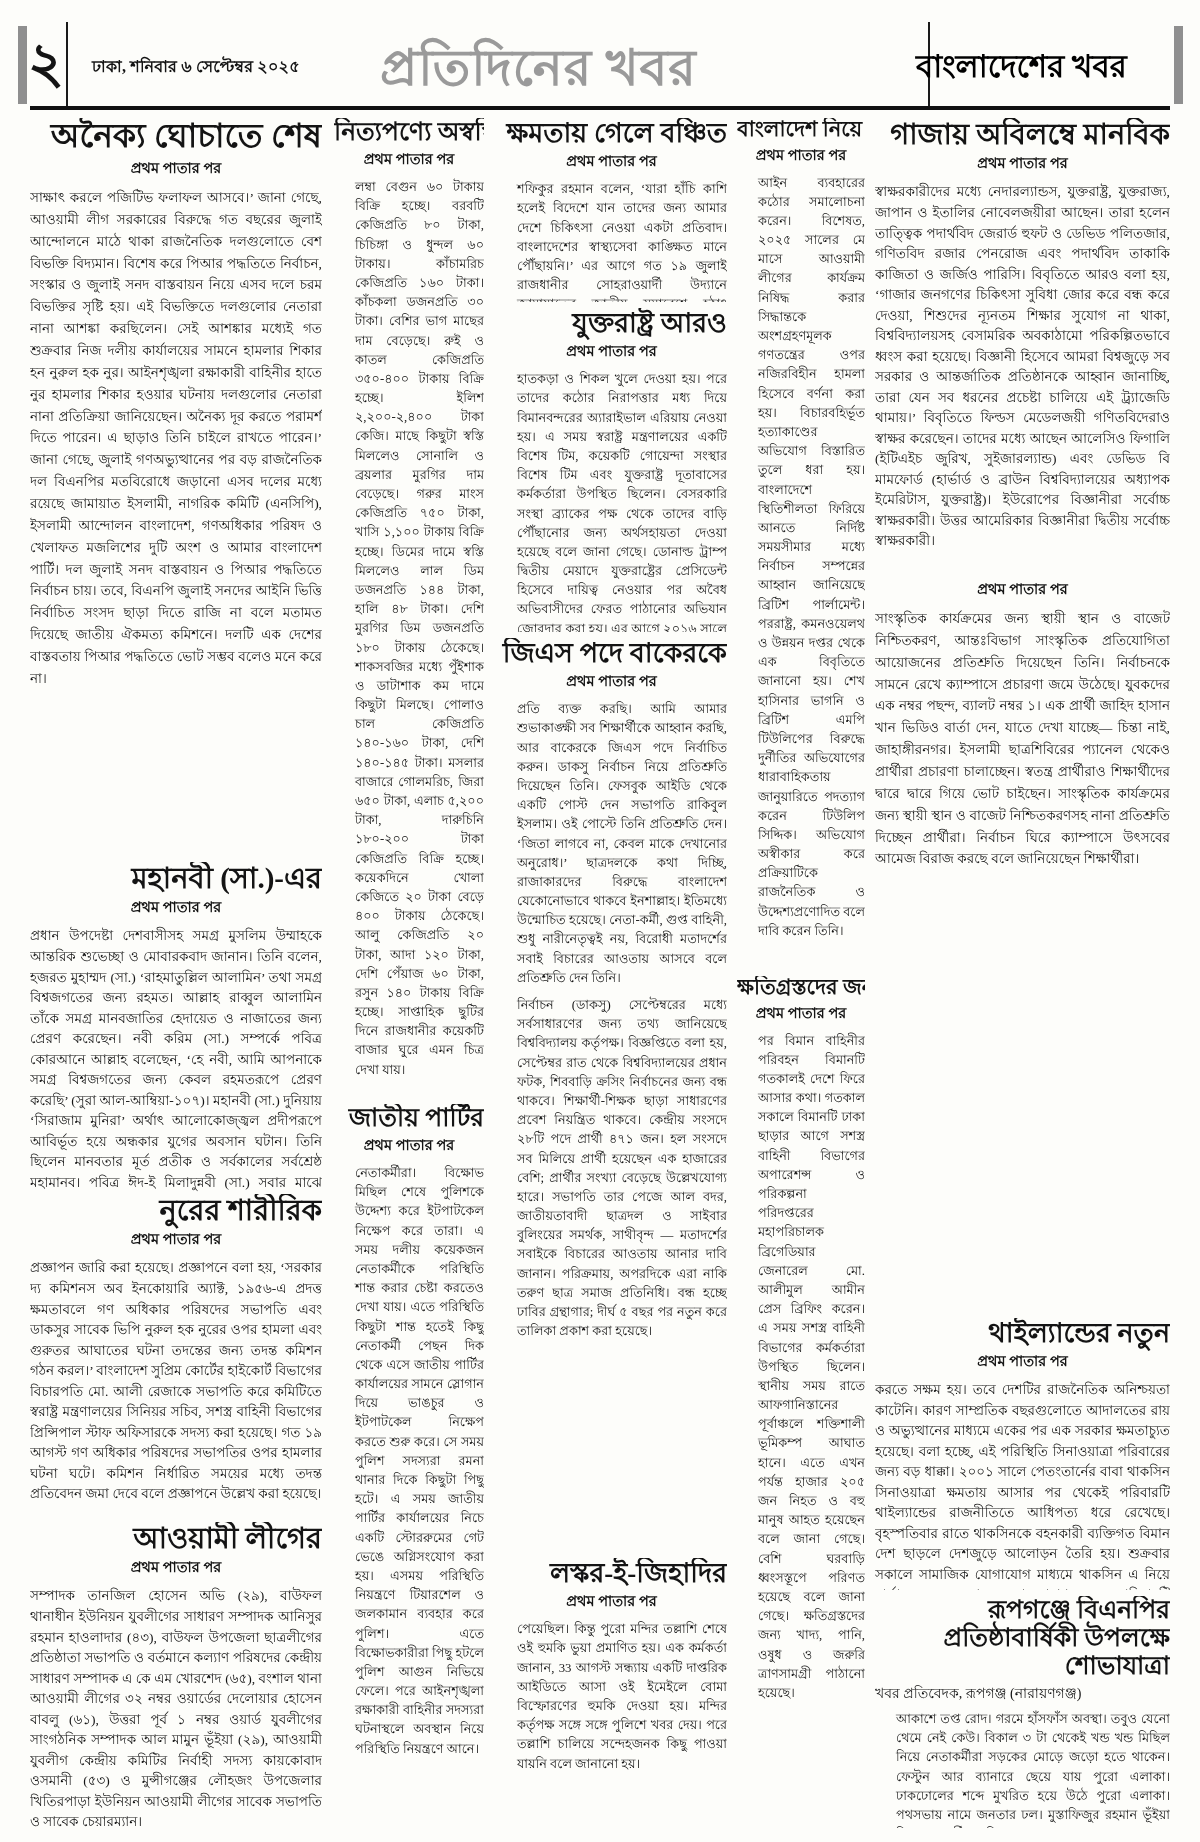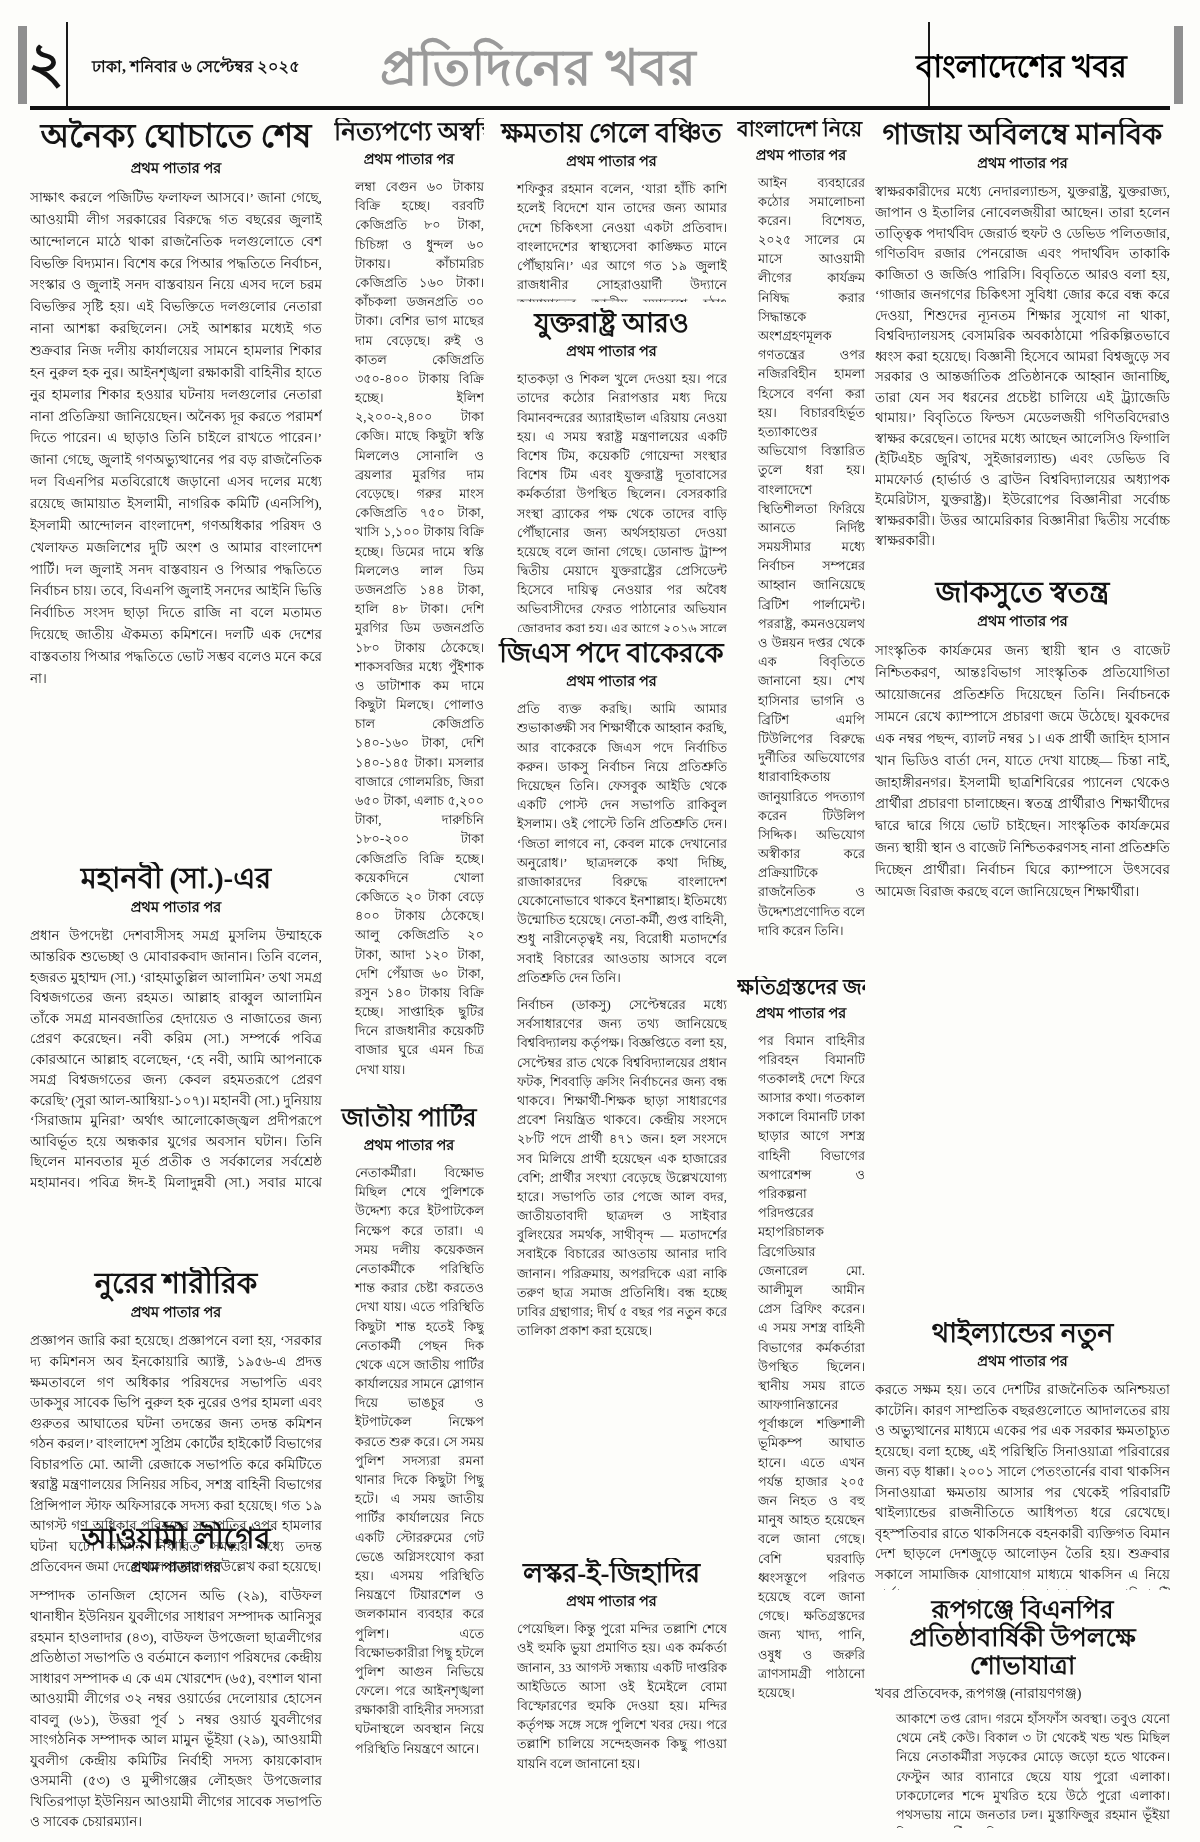--- a/index.html
+++ b/index.html
@@ -24,34 +24,34 @@
     font-size:56px;font-weight:bold;text-align:center;line-height:90px;}
   .dateline{position:absolute;left:92px;top:46px;font-size:16px;font-weight:bold;letter-spacing:.2px;}
   .masthead{position:absolute;left:380px;top:22px;width:440px;text-align:left;
     font-size:50px;font-weight:bold;color:#9a9a9a;letter-spacing:1px;}
   .brand{position:absolute;left:916px;top:34px;width:226px;
     font-size:31px;font-weight:900;color:#000;}
   .toprule{position:absolute;left:30px;top:106px;width:1140px;height:4px;background:#111;}
 
   
   .art{position:absolute;overflow:hidden;}
-  .hl{font-weight:bold;text-align:center;line-height:1.12;margin:0 0 2px 0;white-space:nowrap;}
+  .hl{font-weight:bold;text-align:right;line-height:1.12;margin:0 0 2px 0;white-space:nowrap;}
   .hl.wrap{white-space:normal;}
   .kicker{font-weight:bold;text-align:center;font-size:14.5px;margin:2px 0 6px 0;}
   .byline{font-weight:normal;font-size:14px;margin:2px 0 4px 0;}
   .bd{font-size:13.5px;line-height:1.52;text-align:justify;text-justify:inter-word;}
   .bd.sm{font-size:12.8px;line-height:1.5;margin-left:21px;}
   .bd.lg{line-height:1.62;}
   .h34{font-size:33px;} .h30{font-size:29px;} .h26{font-size:25px;}
   .h22{font-size:21px;} .h28{font-size:27px;}
 
   
   .a1{left:30px;top:118px;width:292px;height:738px;}
   .a2{left:30px;top:862px;width:292px;height:330px;}
-  .a3{left:30px;top:1267px;width:292px;height:318px;}
+  .a3{left:30px;top:1194px;width:292px;height:318px;}
   .a4{left:30px;top:1522px;width:292px;height:306px;}
   
   .b1{left:334px;top:118px;width:150px;height:980px;}
   .b2{left:334px;top:1104px;width:150px;height:724px;}
   
   .c1{left:496px;top:118px;width:231px;height:184px;}
   .c2{left:496px;top:308px;width:231px;height:324px;}
   .c3{left:496px;top:638px;width:231px;height:352px;}
   .c4{left:496px;top:996px;width:231px;height:556px;}
   .c5{left:496px;top:1558px;width:231px;height:270px;}
@@ -157,21 +157,20 @@
     <div class="bd sm">পর বিমান বাহিনীর পরিবহন বিমানটি গতকালই দেশে ফিরে আসার কথা। গতকাল সকালে বিমানটি ঢাকা ছাড়ার আগে সশস্ত্র বাহিনী বিভাগের অপারেশন্স ও পরিকল্পনা পরিদপ্তরের মহাপরিচালক ব্রিগেডিয়ার জেনারেল মো. আলীমুল আমীন প্রেস ব্রিফিং করেন। এ সময় সশস্ত্র বাহিনী বিভাগের কর্মকর্তারা উপস্থিত ছিলেন। স্থানীয় সময় রাতে আফগানিস্তানের পূর্বাঞ্চলে শক্তিশালী ভূমিকম্প আঘাত হানে। এতে এখন পর্যন্ত হাজার ২০৫ জন নিহত ও বহু মানুষ আহত হয়েছেন বলে জানা গেছে। বেশি ঘরবাড়ি ধ্বংসস্তূপে পরিণত হয়েছে বলে জানা গেছে। ক্ষতিগ্রস্তদের জন্য খাদ্য, পানি, ওষুধ ও জরুরি ত্রাণসামগ্রী পাঠানো হয়েছে।</div>
   </div>
 
   <div class="art e1">
     <div class="hl h30">গাজায় অবিলম্বে মানবিক</div>
     <div class="kicker">প্রথম পাতার পর</div>
     <div class="bd">স্বাক্ষরকারীদের মধ্যে নেদারল্যান্ডস, যুক্তরাষ্ট্র, যুক্তরাজ্য, জাপান ও ইতালির নোবেলজয়ীরা আছেন। তারা হলেন তাত্ত্বিক পদার্থবিদ জেরার্ড হুফট ও ডেভিড পলিতজার, গণিতবিদ রজার পেনরোজ এবং পদার্থবিদ তাকাকি কাজিতা ও জর্জিও পারিসি। বিবৃতিতে আরও বলা হয়, ‘গাজার জনগণের চিকিৎসা সুবিধা জোর করে বন্ধ করে দেওয়া, শিশুদের ন্যূনতম শিক্ষার সুযোগ না থাকা, বিশ্ববিদ্যালয়সহ বেসামরিক অবকাঠামো পরিকল্পিতভাবে ধ্বংস করা হয়েছে। বিজ্ঞানী হিসেবে আমরা বিশ্বজুড়ে সব সরকার ও আন্তর্জাতিক প্রতিষ্ঠানকে আহ্বান জানাচ্ছি, তারা যেন সব ধরনের প্রচেষ্টা চালিয়ে এই ট্র্যাজেডি থামায়।’ বিবৃতিতে ফিল্ডস মেডেলজয়ী গণিতবিদেরাও স্বাক্ষর করেছেন। তাদের মধ্যে আছেন আলেসিও ফিগালি (ইটিএইচ জুরিখ, সুইজারল্যান্ড) এবং ডেভিড বি মামফোর্ড (হার্ভার্ড ও ব্রাউন বিশ্ববিদ্যালয়ের অধ্যাপক ইমেরিটাস, যুক্তরাষ্ট্র)। ইউরোপের বিজ্ঞানীরা সর্বোচ্চ স্বাক্ষরকারী। উত্তর আমেরিকার বিজ্ঞানীরা দ্বিতীয় সর্বোচ্চ স্বাক্ষরকারী।</div>
   </div>
 
   <div class="art e2">
-    <div class="hl h30">জাকসুতে স্বতন্ত্র</div>
     <div class="kicker">প্রথম পাতার পর</div>
     <div class="bd lg">সাংস্কৃতিক কার্যক্রমের জন্য স্থায়ী স্থান ও বাজেট নিশ্চিতকরণ, আন্তঃবিভাগ সাংস্কৃতিক প্রতিযোগিতা আয়োজনের প্রতিশ্রুতি দিয়েছেন তিনি। নির্বাচনকে সামনে রেখে ক্যাম্পাসে প্রচারণা জমে উঠেছে। যুবকদের এক নম্বর পছন্দ, ব্যালট নম্বর ১। এক প্রার্থী জাহিদ হাসান খান ভিডিও বার্তা দেন, যাতে দেখা যাচ্ছে— চিন্তা নাই, জাহাঙ্গীরনগর। ইসলামী ছাত্রশিবিরের প্যানেল থেকেও প্রার্থীরা প্রচারণা চালাচ্ছেন। স্বতন্ত্র প্রার্থীরাও শিক্ষার্থীদের দ্বারে দ্বারে গিয়ে ভোট চাইছেন। সাংস্কৃতিক কার্যক্রমের জন্য স্থায়ী স্থান ও বাজেট নিশ্চিতকরণসহ নানা প্রতিশ্রুতি দিচ্ছেন প্রার্থীরা। নির্বাচন ঘিরে ক্যাম্পাসে উৎসবের আমেজ বিরাজ করছে বলে জানিয়েছেন শিক্ষার্থীরা।</div>
   </div>
 
   <div class="art e3">
     <div class="hl h28">থাইল্যান্ডের নতুন</div>
     <div class="kicker">প্রথম পাতার পর</div>
     <div class="bd">করতে সক্ষম হয়। তবে দেশটির রাজনৈতিক অনিশ্চয়তা কাটেনি। কারণ সাম্প্রতিক বছরগুলোতে আদালতের রায় ও অভ্যুত্থানের মাধ্যমে একের পর এক সরকার ক্ষমতাচ্যুত হয়েছে। বলা হচ্ছে, এই পরিস্থিতি সিনাওয়াত্রা পরিবারের জন্য বড় ধাক্কা। ২০০১ সালে পেতংতার্নের বাবা থাকসিন সিনাওয়াত্রা ক্ষমতায় আসার পর থেকেই পরিবারটি থাইল্যান্ডের রাজনীতিতে আধিপত্য ধরে রেখেছে। বৃহস্পতিবার রাতে থাকসিনকে বহনকারী ব্যক্তিগত বিমান দেশ ছাড়লে দেশজুড়ে আলোড়ন তৈরি হয়। শুক্রবার সকালে সামাজিক যোগাযোগ মাধ্যমে থাকসিন এ নিয়ে বার্তা দেন। তবে তার অবস্থান প্রমাণ করেছে, পরিবারটি রক্ষণশীল-রাজতন্ত্রী অভিজাতদের আস্থা হারিয়েছে।</div>
   </div>
 

